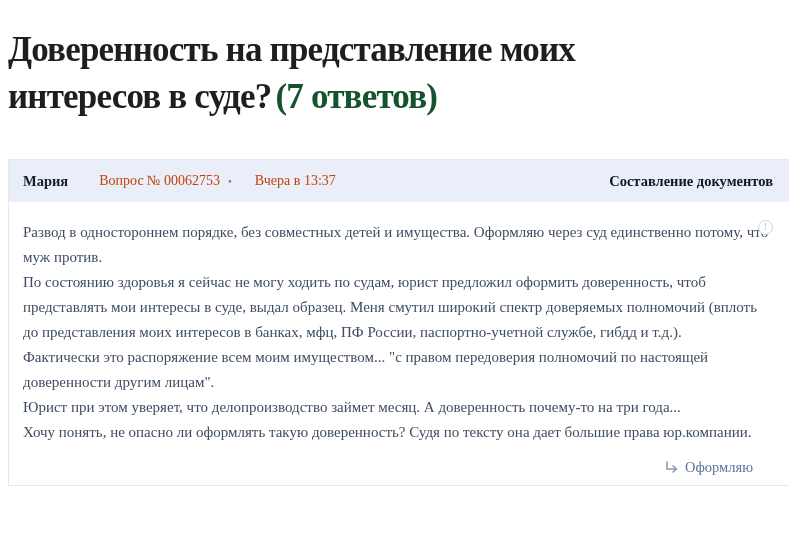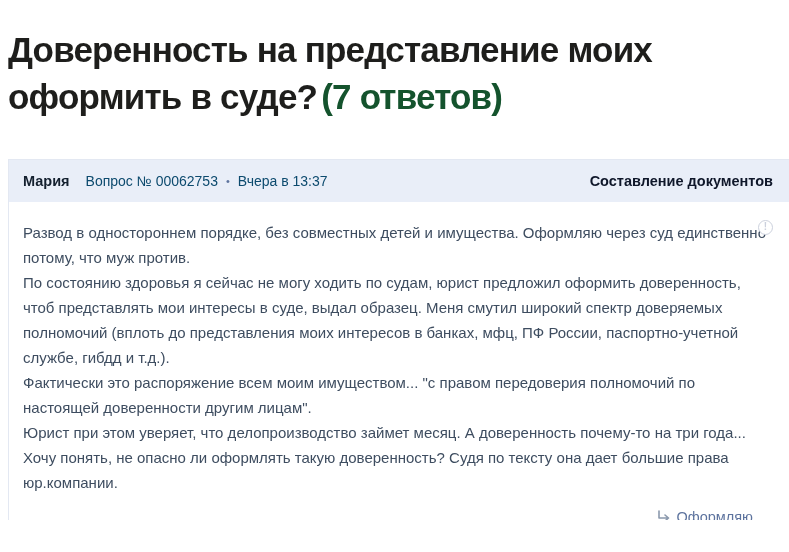--- a/index.html
+++ b/index.html
@@ -1,19 +1,19 @@
 <!DOCTYPE html>
 <html lang="ru"><head>
 <meta charset="utf-8">
 <style>
   * { margin: 0; padding: 0; box-sizing: border-box; }
   html, body { width: 789px; height: 552px; overflow: hidden; background: #ffffff; }
   body { font-family: "Liberation Sans", sans-serif; }
 
-  .page { width: 789px; height: 520px; position: relative; overflow: hidden; }
+  .page { width: 789px; height: 520px; position: relative; overflow: hidden; font-family: Liberation Serif, serif; }
 
   
   h1.page-title {
     margin: 26px 14px 0 8px;
     font-size: 35px;
     line-height: 47px;
     font-weight: 700;
     letter-spacing: -0.8px;
     color: #1e1e1c;
   }
@@ -36,21 +36,21 @@
     background: #e9eef8;
   }
   .author {
     font-weight: 700;
     font-size: 14.5px;
     color: #14202f;
     text-decoration: none;
     margin-right: 16px;
     text-align: right;
   }
-  .meta { color: #0c4a6e; font-size: 14px; }
+  .meta { color: #c2410c; font-size: 14px; margin-left: 15px; }
   .dot { color: #5d739e; font-size: 11px; margin: 0 8px; }
   .spacer { flex: 1; }
   .category {
     font-weight: 700;
     font-size: 14.5px;
     color: #0f172a;
     text-decoration: none;
   }
 
   .card-body {
@@ -96,21 +96,21 @@
   }
   .reply-arrow { color: #8b99ad; display: inline-flex; }
 </style>
 </head>
 <body>
 
 <div class="page">
 
   <h1 class="page-title">
     <span class="t-line">Доверенность на представление моих</span>
-    <span class="t-line"><span>оформить в суде?</span><span class="answers-count">(7 ответов)</span></span>
+    <span class="t-line"><span>интересов в суде?</span><span class="answers-count">(7 ответов)</span></span>
   </h1>
 
   <div class="card">
 
     <div class="card-header">
       <a class="author">Мария</a>
       <span class="meta">Вопрос № 00062753</span>
       <span class="dot">•</span>
       <span class="meta">Вчера в 13:37</span>
       <span class="spacer"></span>

